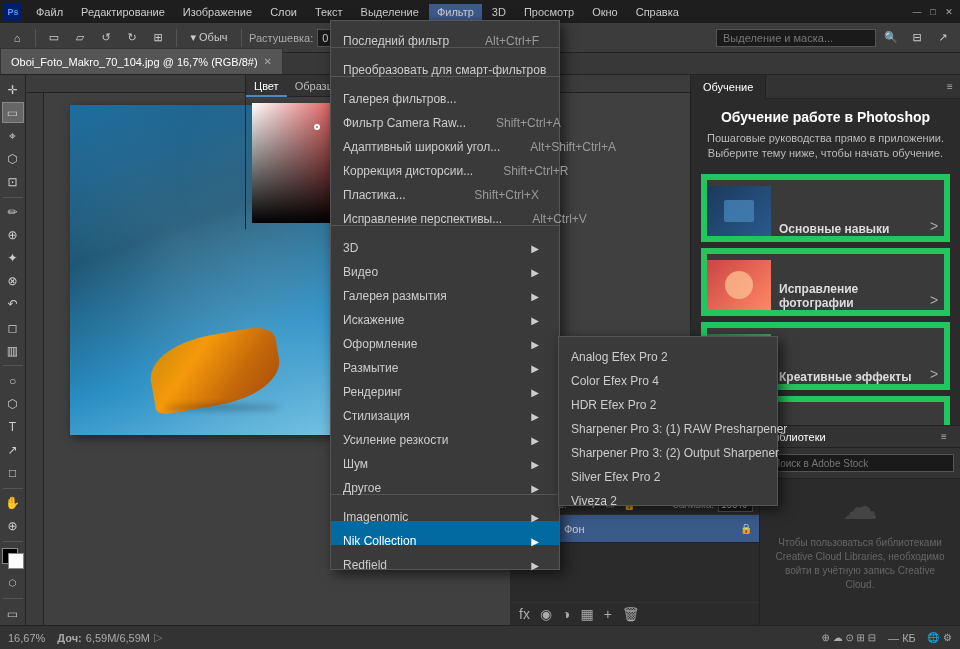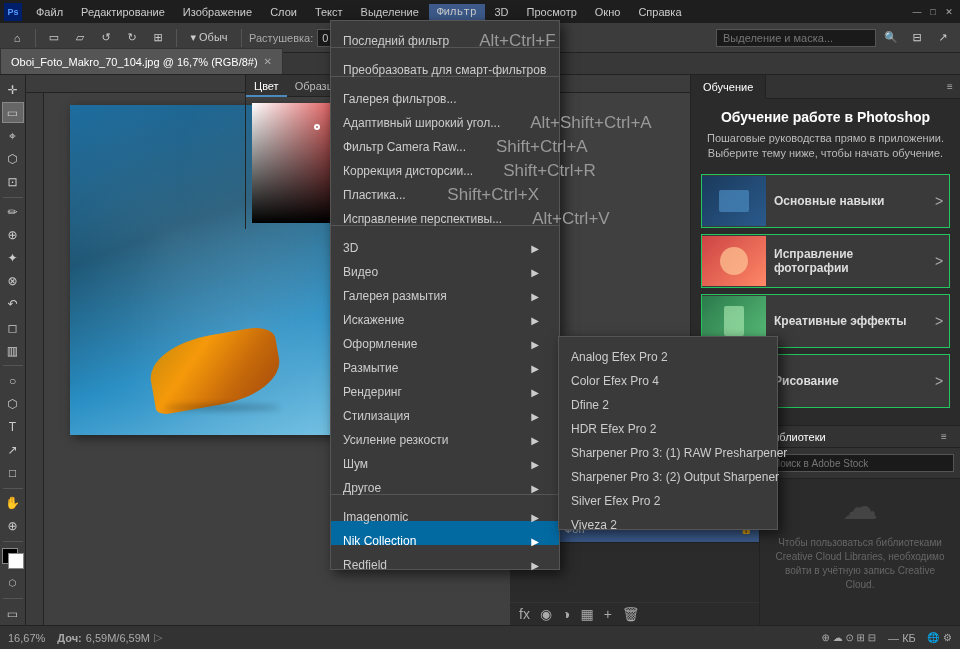--- a/index.html
+++ b/index.html
@@ -25,21 +25,21 @@
       position: relative;
       z-index: 100;
     }
     .menu-bar-item {
       padding: 2px 8px;
       font-size: 11px;
       color: #cccccc;
       cursor: pointer;
       white-space: nowrap;
     }
-    .menu-bar-item.active { background: #3d5a8a; font-family: Liberation Mono, monospace; }
+    .menu-bar-item.active { background: #3d5a8a; }
     .window-controls {
       margin-left: auto;
       display: flex;
       gap: 2px;
     }
     .win-btn {
       width: 14px;
       height: 14px;
       font-size: 9px;
       display: flex;
@@ -234,26 +234,26 @@
     }
     .learning-subtitle {
       font-size: 11px;
       color: #bbb;
       text-align: center;
       margin-bottom: 12px;
       line-height: 1.4;
     }
     .learning-card {
       display: flex;
-      align-items: center;
+      align-items: flex-end;
       background: #3a3a3a;
-      border: 1px solid #22c55e;
+      border: 6px solid #22c55e;
       margin-bottom: 6px;
       cursor: pointer;
-      height: 54px;
+      height: 68px;
       overflow: hidden;
     }
     .learning-card-img {
       width: 64px;
       height: 50px;
       flex-shrink: 0;
       overflow: hidden;
     }
     .learning-card-label {
       flex: 1;
@@ -329,21 +329,21 @@
       font-size: 12px;
       color: #ccc;
       cursor: pointer;
       display: flex;
       align-items: center;
       justify-content: space-between;
       white-space: nowrap;
       height: 22px;
     }
     .menu-item.highlighted { background: #0369a1; color: #fff; }
-    .menu-item .shortcut { color: #999; font-size: 17px; margin-left: 30px; }
+    .menu-item .shortcut { color: #999; font-size: 12px; margin-left: 30px; }
     .menu-item .arrow { font-size: 10px; }
     .menu-sep-line { height: 1px; background: #555; margin: 2px 0; }
 
     
     .filter-menu {
       top: 0;
       left: 330px;
       width: 230px;
     }
 
@@ -783,28 +783,28 @@
     </div>
     <div class="menu-sep-line"></div>
     <div class="menu-item">
       <span>Преобразовать для смарт-фильтров</span>
     </div>
     <div class="menu-sep-line"></div>
     <div class="menu-item">
       <span>Галерея фильтров...</span>
     </div>
     <div class="menu-item">
+      <span>Фильтр Camera Raw...</span>
+      <span class="shortcut">Shift+Ctrl+A</span>
+    </div>
+    <div class="menu-item">
       <span>Адаптивный широкий угол...</span>
       <span class="shortcut">Alt+Shift+Ctrl+A</span>
     </div>
     <div class="menu-item">
-      <span>Фильтр Camera Raw...</span>
-      <span class="shortcut">Shift+Ctrl+A</span>
-    </div>
-    <div class="menu-item">
       <span>Коррекция дисторсии...</span>
       <span class="shortcut">Shift+Ctrl+R</span>
     </div>
     <div class="menu-item">
       <span>Пластика...</span>
       <span class="shortcut">Shift+Ctrl+X</span>
     </div>
     <div class="menu-item">
       <span>Исправление перспективы...</span>
       <span class="shortcut">Alt+Ctrl+V</span>
@@ -870,23 +870,20 @@
   </div>
 
   <div class="menu-popup nik-submenu">
     <div class="menu-item">
       <span>Analog Efex Pro 2</span>
     </div>
     <div class="menu-item">
       <span>Color Efex Pro 4</span>
     </div>
     <div class="menu-item">
-      <span>Dfine 2</span>
-    </div>
-    <div class="menu-item">
       <span>HDR Efex Pro 2</span>
     </div>
     <div class="menu-item">
       <span>Sharpener Pro 3: (1) RAW Presharpener</span>
     </div>
     <div class="menu-item">
       <span>Sharpener Pro 3: (2) Output Sharpener</span>
     </div>
     <div class="menu-item">
       <span>Silver Efex Pro 2</span>

